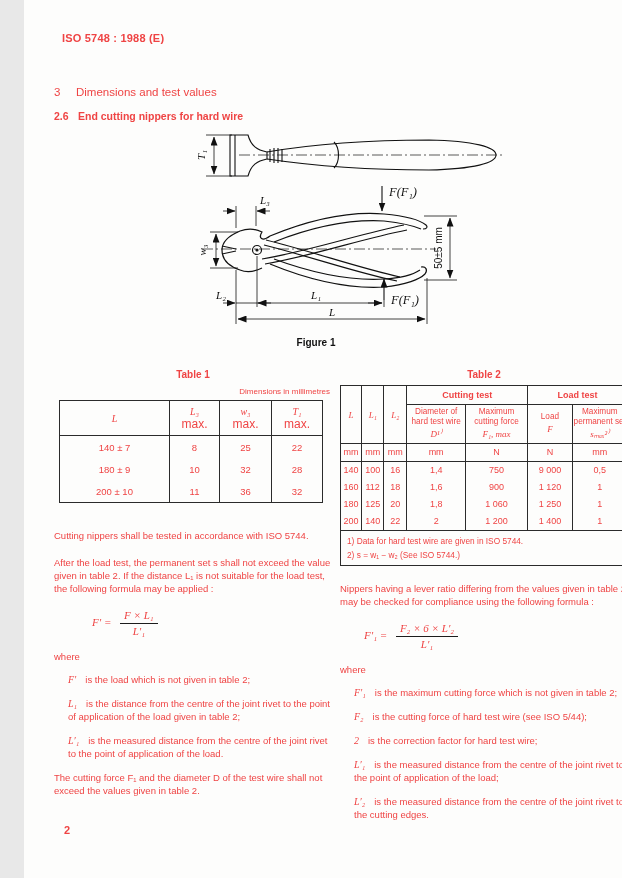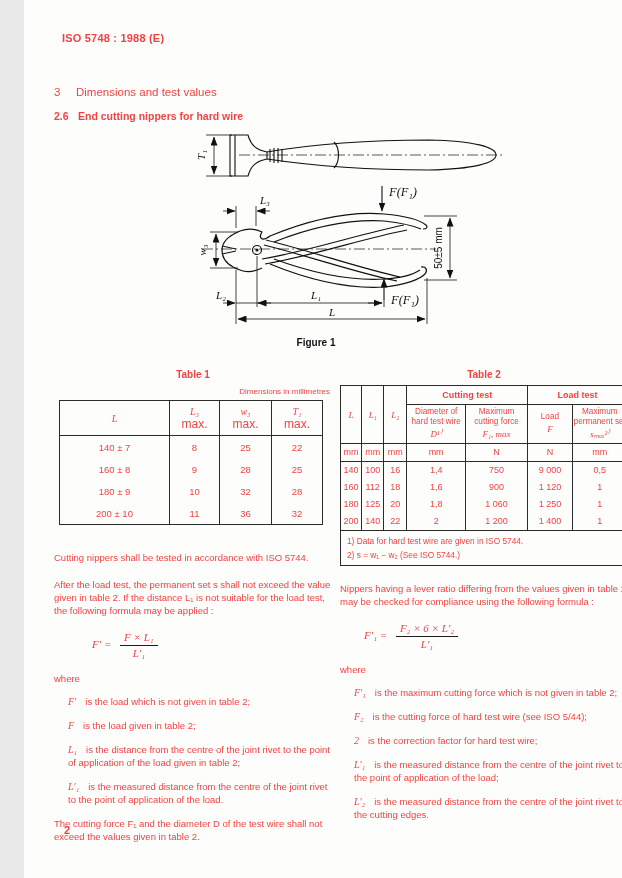--- a/index.html
+++ b/index.html
@@ -191,26 +191,20 @@
         </tr>
       </thead>
       <tbody>
         <tr>
             <td>140 ± 7</td>
             <td>8</td>
             <td>25</td>
             <td>22</td>
           </tr>
         <tr>
-            <td>160 ± 8</td>
-            <td>9</td>
-            <td>28</td>
-            <td>25</td>
-          </tr>
-        <tr>
             <td>180 ± 9</td>
             <td>10</td>
             <td>32</td>
             <td>28</td>
           </tr>
         <tr>
             <td>200 ± 10</td>
             <td>11</td>
             <td>36</td>
             <td>32</td>
@@ -226,21 +220,20 @@
       <span class="f-eq">=</span>
       <span class="frac">
         <span class="num">F × L₁</span>
         <span class="den">L′₁</span>
       </span>
     </div>
 
     <div class="where">where</div>
 
     <div class="def"><span class="term">F′</span><span class="dtext">is the load which is not given in table 2;</span></div>
-    <div class="def"><span class="term">F</span><span class="dtext">is the load given in table 2;</span></div>
     <div class="def"><span class="term">L₁</span><span class="dtext">is the distance from the centre of the joint rivet to the point of application of the load given in table 2;</span></div>
     <div class="def"><span class="term">L′₁</span><span class="dtext">is the measured distance from the centre of the joint rivet to the point of application of the load.</span></div>
 
     <p class="body">The cutting force F₁ and the diameter D of the test wire shall not exceed the values given in table 2.</p>
   </div>
 
   <div class="col col-right">
     <div class="tbl-title">Table 2</div>
     <table class="t2">
       <colgroup>

